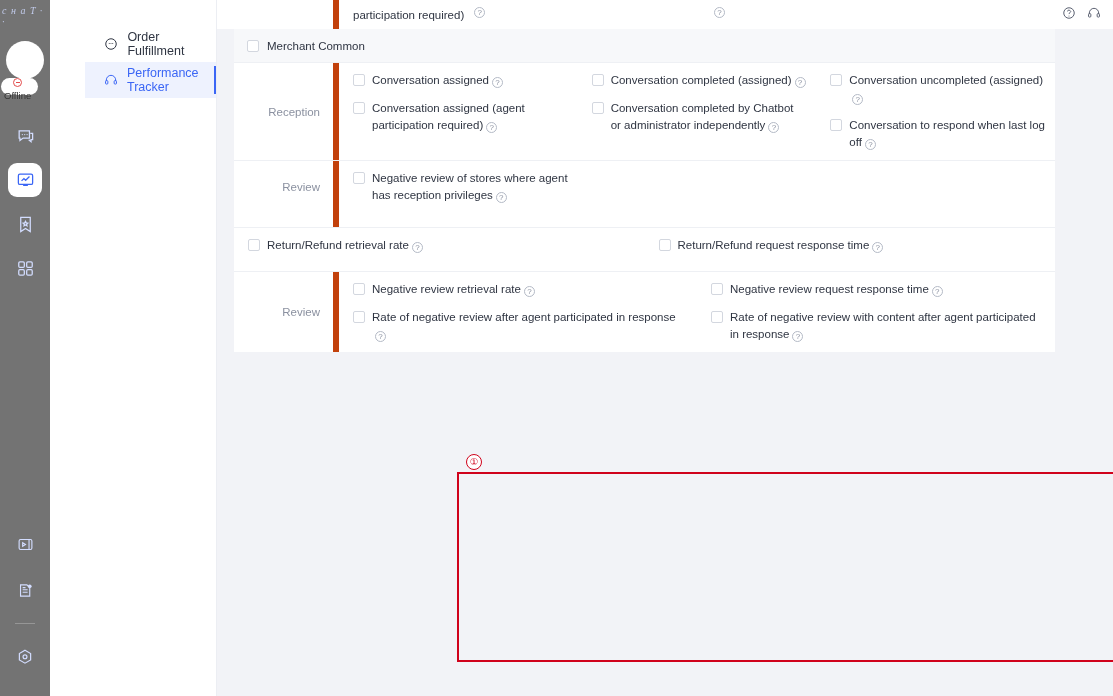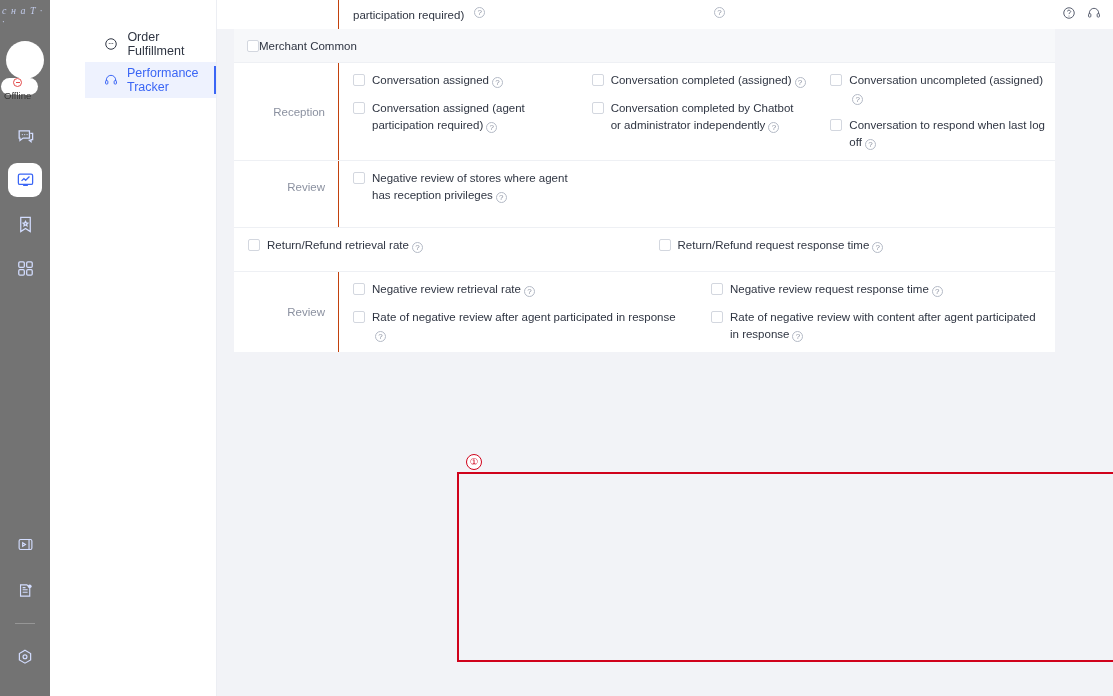--- a/index.html
+++ b/index.html
@@ -99,38 +99,38 @@
   .panel {
     position: absolute; left: 17px; width: 821px; background: #ffffff;
   }
 
   
   .trow { display: flex; border-top: 1px solid #eef0f4; min-height: 44px; }
   .trow:first-child { border-top: none; }
   .tlabel {
     flex: 0 0 105px; display: flex; align-items: center; justify-content: flex-end;
     padding: 0 13px 0 8px; font-size: 11.5px; color: #8b91a0;
-    border-right: 1px solid #c2410c; 
+    border-right: 6px solid #c2410c; 
   }
   .tcells { flex: 1; display: flex; padding: 9px 0 9px 0; }
   .tcell { flex: 1 1 0; padding: 0 10px 0 14px; display: flex; flex-direction: column; gap: 11px; }
   .opt { display: flex; gap: 7px; align-items: flex-start; }
   .cbox {
     width: 12px; height: 12px; flex: 0 0 12px; margin-top: 1.5px;
     border: 1px solid #d3d7df; border-radius: 2px; background: #fff;
   }
   .olabel { font-size: 11.5px; line-height: 17px; color: #2f3542; }
   .q {
     display: inline-block; width: 11px; height: 11px; border-radius: 50%;
     border: 1px solid #b4bac6; color: #8b91a0; font-size: 8px; line-height: 9px;
     text-align: center; vertical-align: -1px; margin-left: 3px;
   }
 
   .sec-head {
-    height: 34px; display: flex; align-items: center; 
+    height: 34px; display: flex; align-items: center; gap: 8px;
     padding-left: 13px; background: #f7f8fa; border-bottom: 1px solid #eef0f4;
   }
   .sec-title { font-size: 11.5px; color: #2f3542; }
 
   
   #panel-top { top: -31px; }
   #panel-merchant { top: 0; }
 
   .highlight {
     position: absolute; left: 240px; top: 443px;

